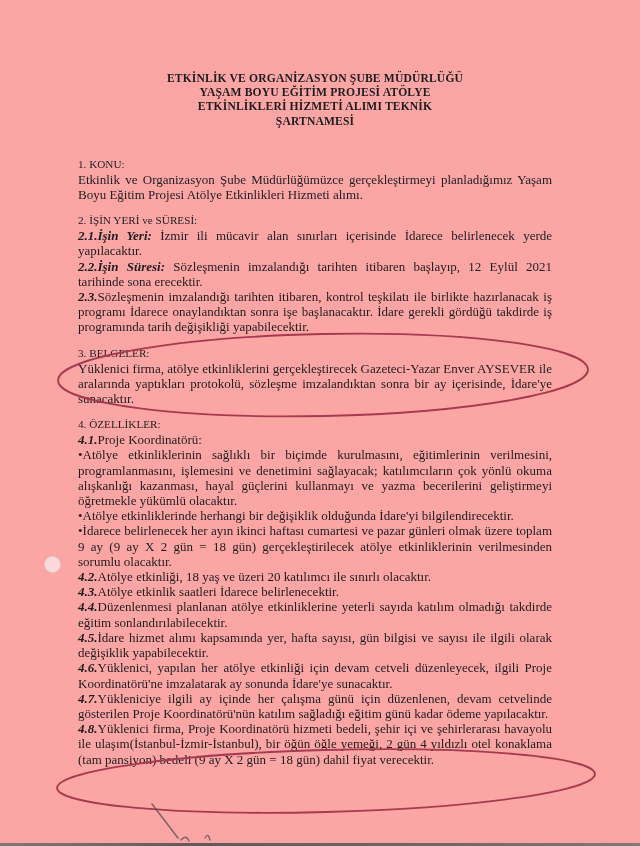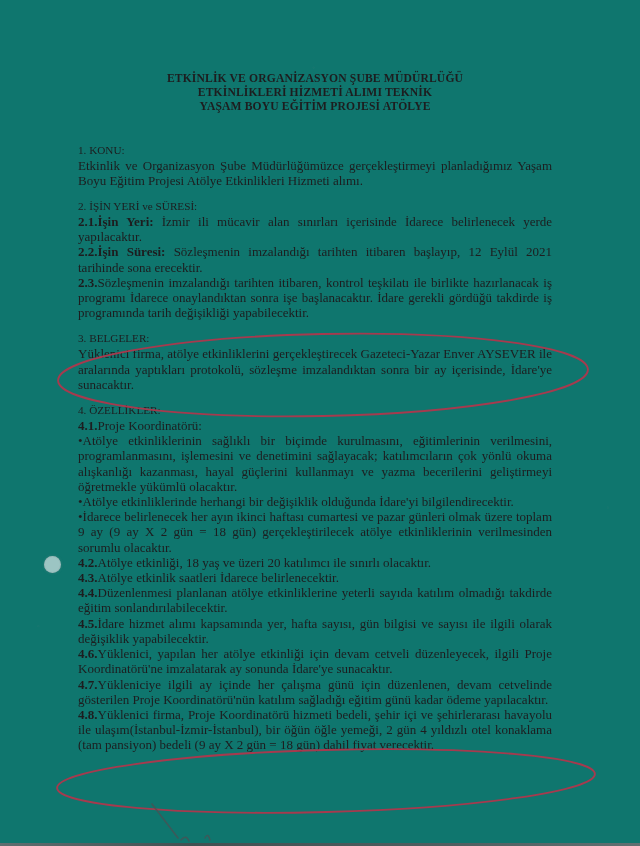--- a/index.html
+++ b/index.html
@@ -4,21 +4,21 @@
 <title>Teknik Sartname</title>
 <style>
   html,body{margin:0;padding:0;background:#ffffff;}
   body{
     width:640px;height:846px;position:relative;overflow:hidden;
     font-family:"Liberation Serif","DejaVu Serif",serif;
     color:#1d1d1f;
   }
   .page{
     position:absolute;inset:0;
-    background:#0f766e;
+    background:#fca5a5;
   }
   
   .scan-noise{
     position:absolute;inset:0;pointer-events:none;
     background:
       radial-gradient(circle at 49% 8%, rgba(120,120,120,.05) 0 1px, transparent 1.4px),
       radial-gradient(circle at 16% 22%, rgba(120,120,120,.05) 0 1px, transparent 1.4px),
       radial-gradient(circle at 95% 60%, rgba(120,120,120,.045) 0 1px, transparent 1.4px),
       radial-gradient(circle at 6% 74%, rgba(120,120,120,.05) 0 1px, transparent 1.4px);
   }
@@ -51,21 +51,21 @@
   h2.sec{
     font-size:11.2px;font-weight:normal;margin:0;line-height:15px;
   }
   p.para{
     font-size:13px;line-height:15.2px;margin:0;
     text-align:justify;text-justify:inter-word;
     hyphens:none;
   }
   p.para.nojust{text-align:left;}
   .gap{height:11px;}
-  b.lbl{font-weight:bold;}
+  b.lbl{font-weight:bold;font-style:italic;}
   .bullet{display:inline-block;}
 
   
   .ink{
     position:absolute;pointer-events:none;
     overflow:visible;
   }
   .ink path, .ink ellipse, .ink line{
     fill:none;
     stroke:#a63a4e;
@@ -78,22 +78,23 @@
 
 <div class="page">
 
   <div class="scan-noise"></div>
   <div class="punch-hole"></div>
 
   <div class="doc">
 
     <div class="title">
       <div>ETKİNLİK VE ORGANİZASYON ŞUBE MÜDÜRLÜĞÜ</div>
+      <div>YAŞAM BOYU EĞİTİM PROJESİ ATÖLYE</div>
       <div>ETKİNLİKLERİ HİZMETİ ALIMI TEKNİK</div>
-      <div>YAŞAM BOYU EĞİTİM PROJESİ ATÖLYE</div>
+      <div>ŞARTNAMESİ</div>
     </div>
 
     <h2 class="sec">1. KONU:</h2>
     <p class="para">Etkinlik ve Organizasyon Şube Müdürlüğümüzce gerçekleştirmeyi planladığımız Yaşam Boyu Eğitim Projesi Atölye Etkinlikleri Hizmeti alımı.</p>
 
     <div class="gap"></div>
 
     <h2 class="sec">2. İŞİN YERİ ve SÜRESİ:</h2>
 
     <p class="para"><b class="lbl">2.1.İşin Yeri:</b><span> İzmir ili mücavir alan sınırları içerisinde İdarece belirlenecek yerde yapılacaktır.</span></p>

